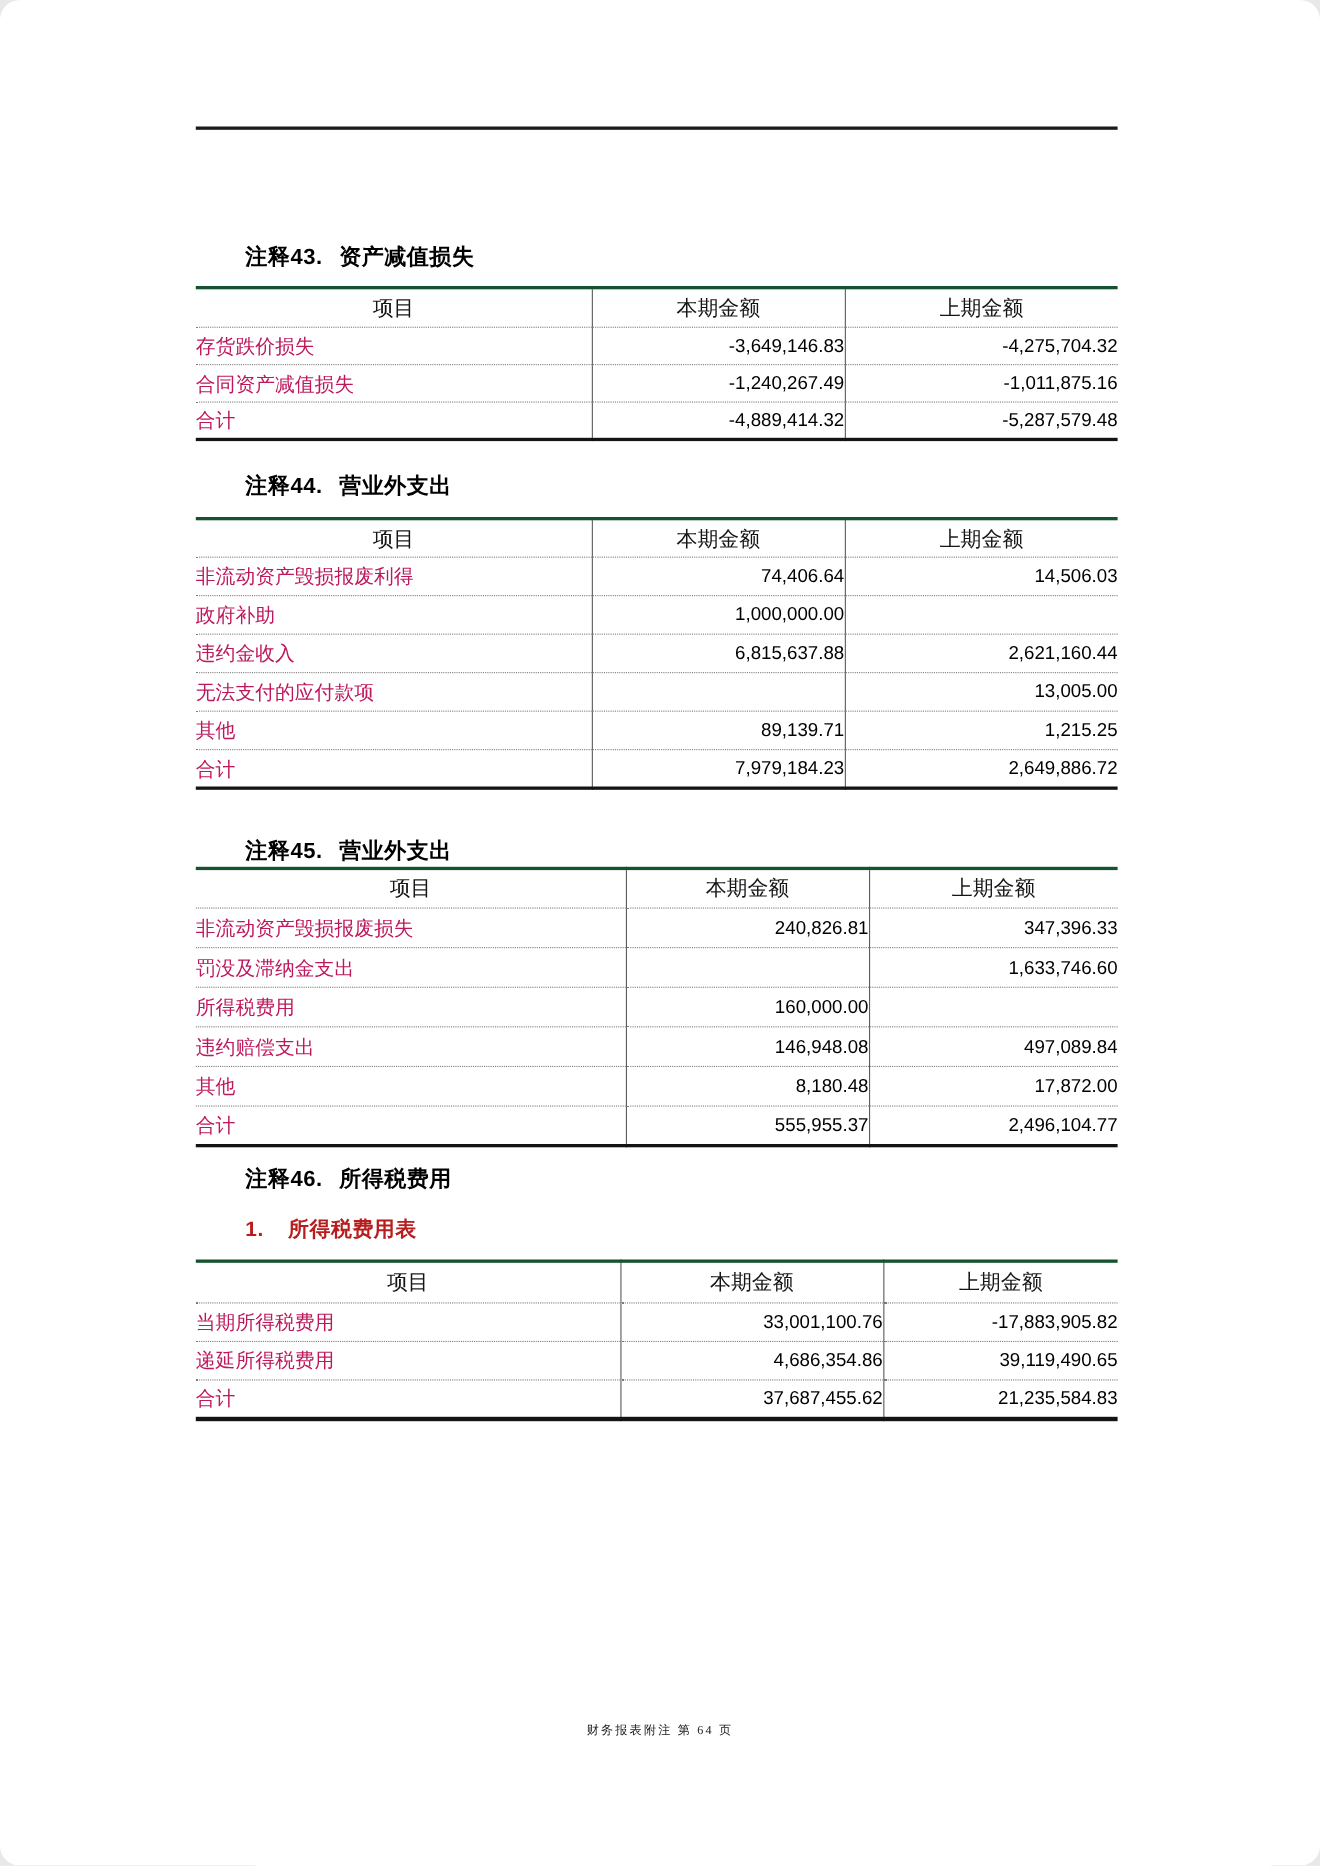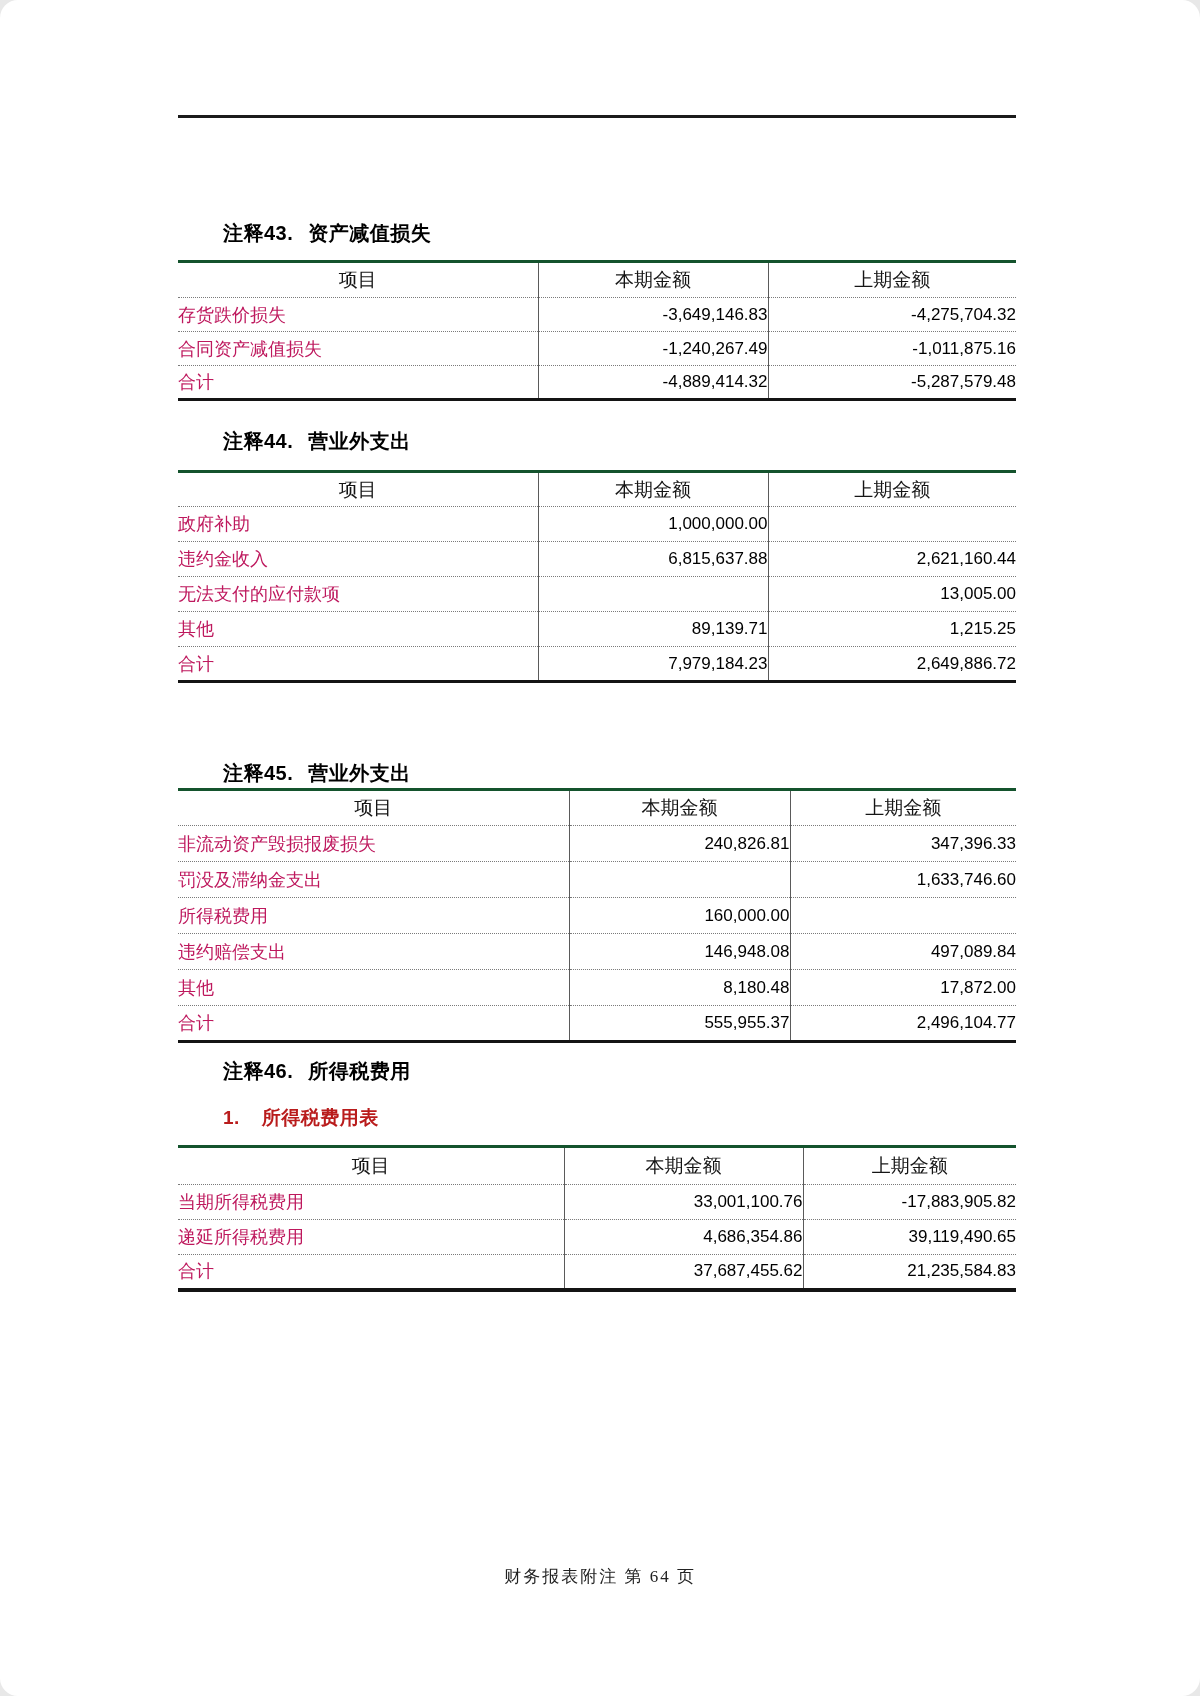--- a/index.html
+++ b/index.html
@@ -63,21 +63,21 @@
   #t43 { top:260px; } #t43 thead tr { height:36px; } #t43 tbody tr { height:34px; }
   #t44 { top:470px; } #t44 thead tr { height:35px; } #t44 tbody tr { height:35px; }
   #t45 { top:788px; } #t45 thead tr { height:36px; } #t45 tbody tr { height:36px; }
   #t46 { top:1145px; border-bottom-width:4px; } #t46 thead tr { height:38px; } #t46 tbody tr { height:35px; }
 
   #h43 { top:220px; } #h44 { top:428px; } #h45 { top:760px; } #h46 { top:1058px; }
   #sub46 { top:1105px; }
 
   .footer {
     position:absolute; left:0; top:1565px; width:1200px;
-    text-align:center; font-size:17px; color:#222;
+    text-align:center; font-size:11px; color:#222;
     letter-spacing:2px;
   }
 </style>
 </head>
 <body>
 
 <div class="page">
 
   <div class="toprule"></div>
 
@@ -127,20 +127,25 @@
       </colgroup>
     <thead>
       <tr>
         <th>项目</th>
         <th>本期金额</th>
         <th>上期金额</th>
       </tr>
     </thead>
     <tbody>
       <tr>
+        <td class="item">非流动资产毁损报废利得</td>
+        <td class="num">74,406.64</td>
+        <td class="num">14,506.03</td>
+      </tr>
+      <tr>
         <td class="item">政府补助</td>
         <td class="num">1,000,000.00</td>
         <td class="num"></td>
       </tr>
       <tr>
         <td class="item">违约金收入</td>
         <td class="num">6,815,637.88</td>
         <td class="num">2,621,160.44</td>
       </tr>
       <tr>

